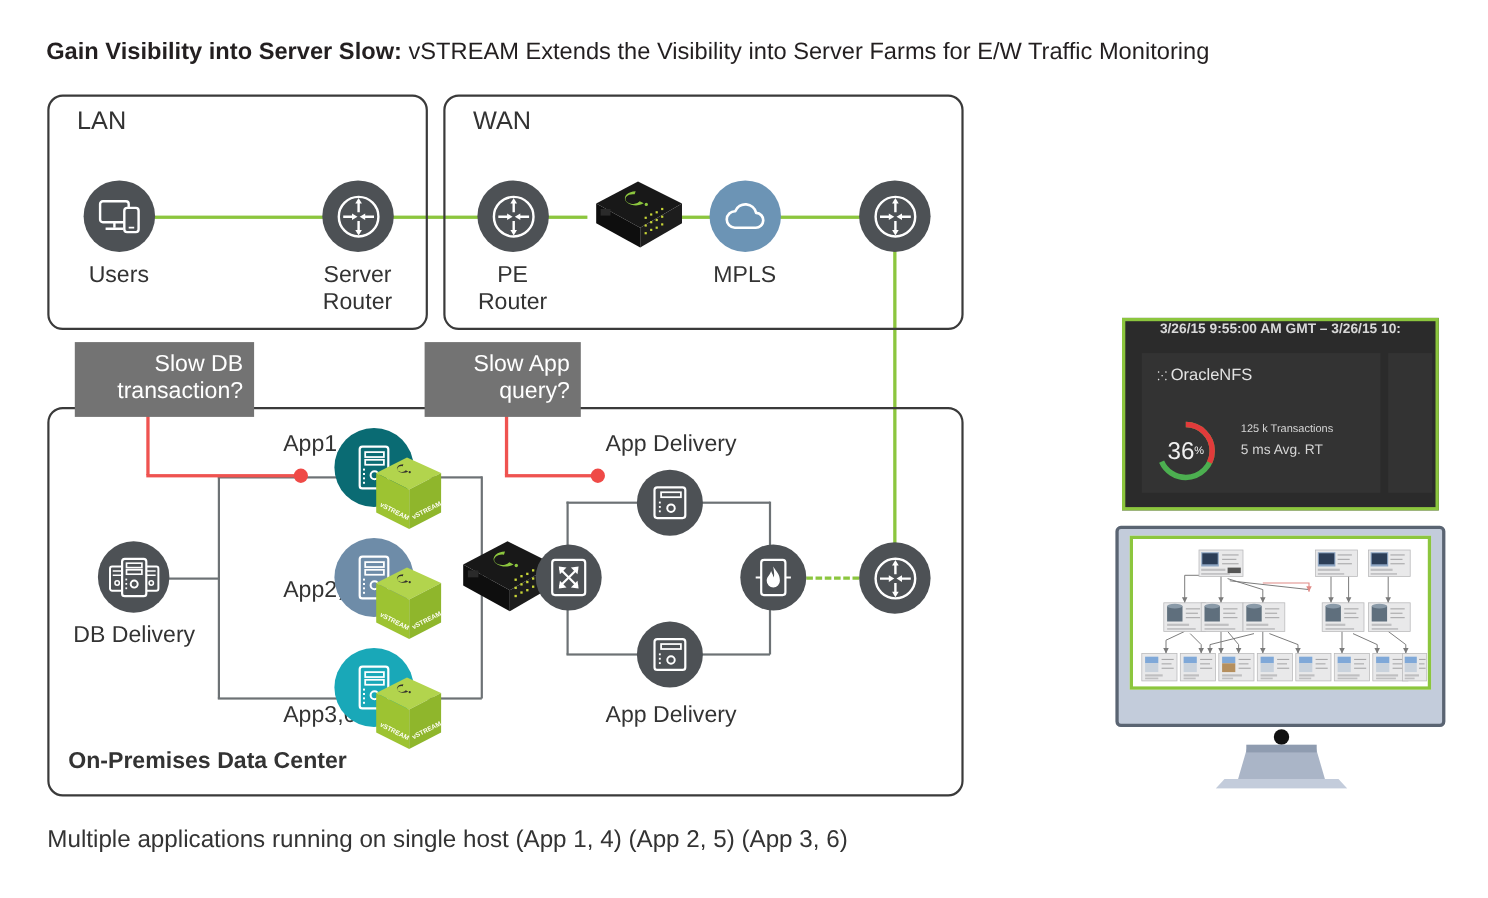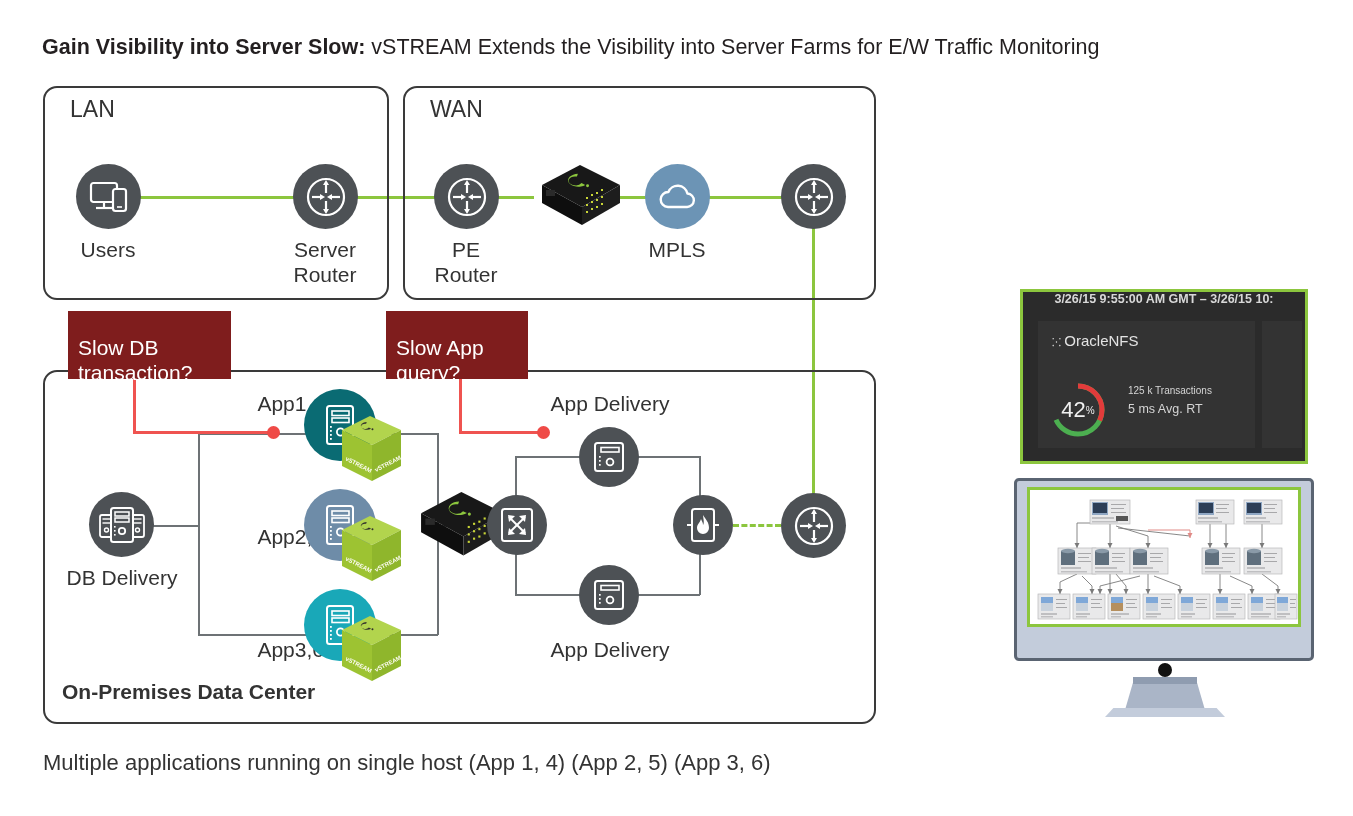--- a/index.html
+++ b/index.html
@@ -48,22 +48,22 @@
   .g-v{background:#6d7275;width:1.6px;}
   .red-h{background:#ef5350;height:2.6px;}
   .red-v{background:#ef5350;width:2.6px;}
   .reddot{width:13px;height:13px;border-radius:50%;background:#ef4a47;}
   .dash{
     height:0;border-top:3px dashed #8cc63e;
   }
 
   
   .callout{
-    background:#7f1d1d;color:#fff;font-size:21px;line-height:25px;
-    text-align:left;padding:24px 10px 9px 10px;box-sizing:border-box;
+    background:#737373;color:#fff;font-size:21px;line-height:25px;
+    text-align:right;padding:7px 10px 9px 10px;box-sizing:border-box;
   }
 
   
   .appliance{position:absolute;}
 
   
   .cube{position:absolute;}
 
   
   #dash-frame{
@@ -466,21 +466,21 @@
 <div class="abs" id="dash-card2"></div>
 <div class="abs" id="dash-app">
   <span style="letter-spacing:-1px;font-size:11px;">⁙</span>
   <span>OracleNFS</span>
 </div>
 <svg class="abs" id="gauge" viewBox="0 0 60 60">
   <circle cx="30" cy="30" r="24" fill="none" stroke="#4caf50" stroke-width="5" stroke-dasharray="102.5 48.3" transform="rotate(-90 30 30)"></circle>
   <circle cx="30" cy="30" r="24" fill="none" stroke="#e23b3b" stroke-width="5" stroke-dasharray="48.3 102.5" transform="rotate(-90 30 30)"></circle>
 </svg>
 <div class="abs" id="gauge-val">
-  <span>42</span>
+  <span>36</span>
     <sup>%</sup>
 </div>
 <div class="abs" id="dash-m1">125 k Transactions</div>
 <div class="abs" id="dash-m2">5 ms Avg. RT</div>
 
 <div class="abs" id="mon-body"></div>
 <div class="abs" id="mon-screen">
   <svg width="268" height="134" viewBox="0 0 268 134">
     <g stroke="#7a7a7a" stroke-width="0.9" fill="none">
       <path d="M74,33 L47,33 L47,58"></path>

